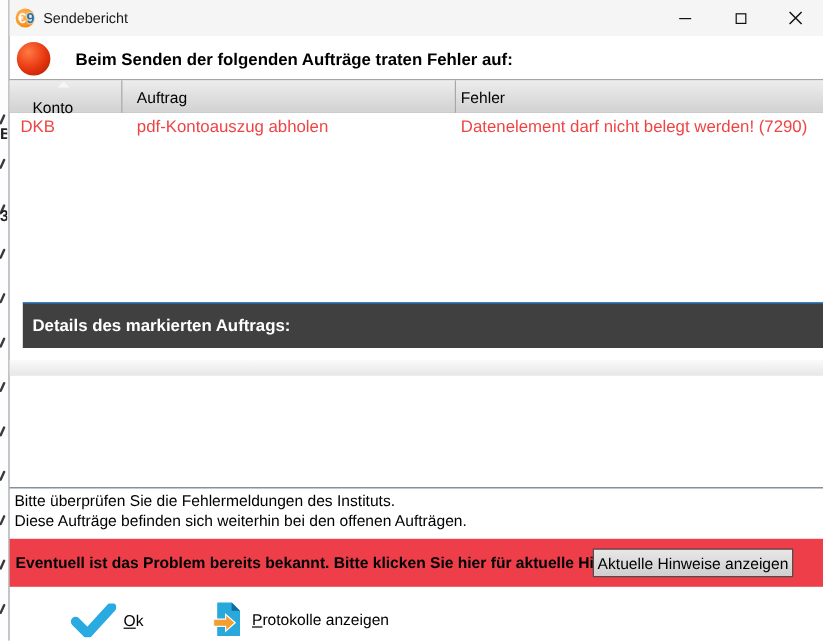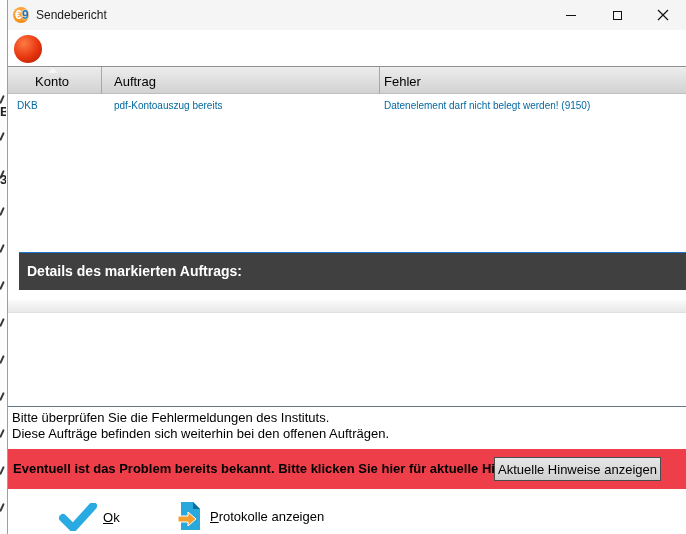--- a/index.html
+++ b/index.html
@@ -28,25 +28,25 @@
 
   
   .err-ball{position:absolute;left:6px;top:35px;width:28px;height:28px;border-radius:50%;
     background:radial-gradient(circle at 35% 30%,#ff7a42,#e6340f 55%,#a81e00);}
   .err-msg{position:absolute;left:55px;top:41px;font-size:14px;font-weight:bold;color:#000;}
 
   
   .tbl-topline{position:absolute;left:0;top:66px;width:100%;height:1px;background:#8f8f8f;}
   .tbl-header{position:absolute;left:0;top:67px;width:100%;height:27px;background:linear-gradient(#ededed,#d2d2d2);border-bottom:1px solid #bfbfbf;box-sizing:border-box;}
   .th{position:absolute;top:7px;font-size:13px;color:#000;}
-  .th-konto{left:27px;}  .th-auftrag{left:106px;}  .th-fehler{left:376px;}
+  .th-konto{left:19px;margin-top:8px;}  .th-auftrag{left:106px;}  .th-fehler{left:376px;}
   .th-sep{position:absolute;top:0;width:1px;height:27px;background:#a8a8a8;}
   .sep-1{left:93px;} .sep-2{left:371px;}
   .sort-up{position:absolute;left:40px;top:1px;width:0;height:0;border-left:5px solid transparent;border-right:5px solid transparent;border-bottom:5px solid #f6f6f6;}
-  .tbl-row{position:absolute;left:0;top:96px;width:100%;height:19px;line-height:19px;font-size:10px;color:#0369a1;}
+  .tbl-row{position:absolute;left:0;top:96px;width:100%;height:19px;line-height:19px;font-size:14px;color:#ef4444;}
   .td{position:absolute;top:0;white-space:nowrap;}
   .td-konto{left:9px;} .td-auftrag{left:106px;} .td-fehler{left:376px;}
 
   
   .details-bar{position:absolute;left:11px;top:252px;width:100%;height:38px;background:#404040;border-top:1px solid #1976d2;box-sizing:border-box;}
   .details-bar span{position:absolute;left:8px;top:10px;font-size:14px;font-weight:700;color:#ffffff;}
   .details-substrip{position:absolute;left:0;top:300px;width:100%;height:13px;background:linear-gradient(#fafafa,#e8e8e8);border-bottom:1px solid #e0e0e0;box-sizing:border-box;}
   .details-endline{position:absolute;left:0;top:406px;width:100%;height:1px;background:#667685;}
 
   
@@ -108,34 +108,35 @@
         </div>
         <div class="win-btn">
           <svg width="12" height="12" viewBox="0 0 12 12">
             <path d="M1,1 L11,11 M11,1 L1,11" stroke="#111" stroke-width="1.2" fill="none"></path>
           </svg>
         </div>
       </div>
     </div>
 
     <div class="err-ball"></div>
+    <div class="err-msg">Beim Senden der folgenden Aufträge traten Fehler auf:</div>
 
     <div class="tbl-topline"></div>
     <div class="tbl-header">
       <span class="sort-up"></span>
       <span class="th th-konto">Konto</span>
       <span class="th-sep sep-1"></span>
       <span class="th th-auftrag">Auftrag</span>
       <span class="th-sep sep-2"></span>
       <span class="th th-fehler">Fehler</span>
     </div>
     <div class="tbl-row">
       <span class="td td-konto">DKB</span>
-      <span class="td td-auftrag">pdf-Kontoauszug bereits</span>
-      <span class="td td-fehler">Datenelement darf nicht belegt werden! (9150)</span>
+      <span class="td td-auftrag">pdf-Kontoauszug abholen</span>
+      <span class="td td-fehler">Datenelement darf nicht belegt werden! (7290)</span>
     </div>
 
     <div class="details-bar">
       <span>Details des markierten Auftrags:</span>
     </div>
     <div class="details-substrip"></div>
     <div class="details-endline"></div>
 
     <div class="notes">
       <div>Bitte überprüfen Sie die Fehlermeldungen des Instituts.</div>

